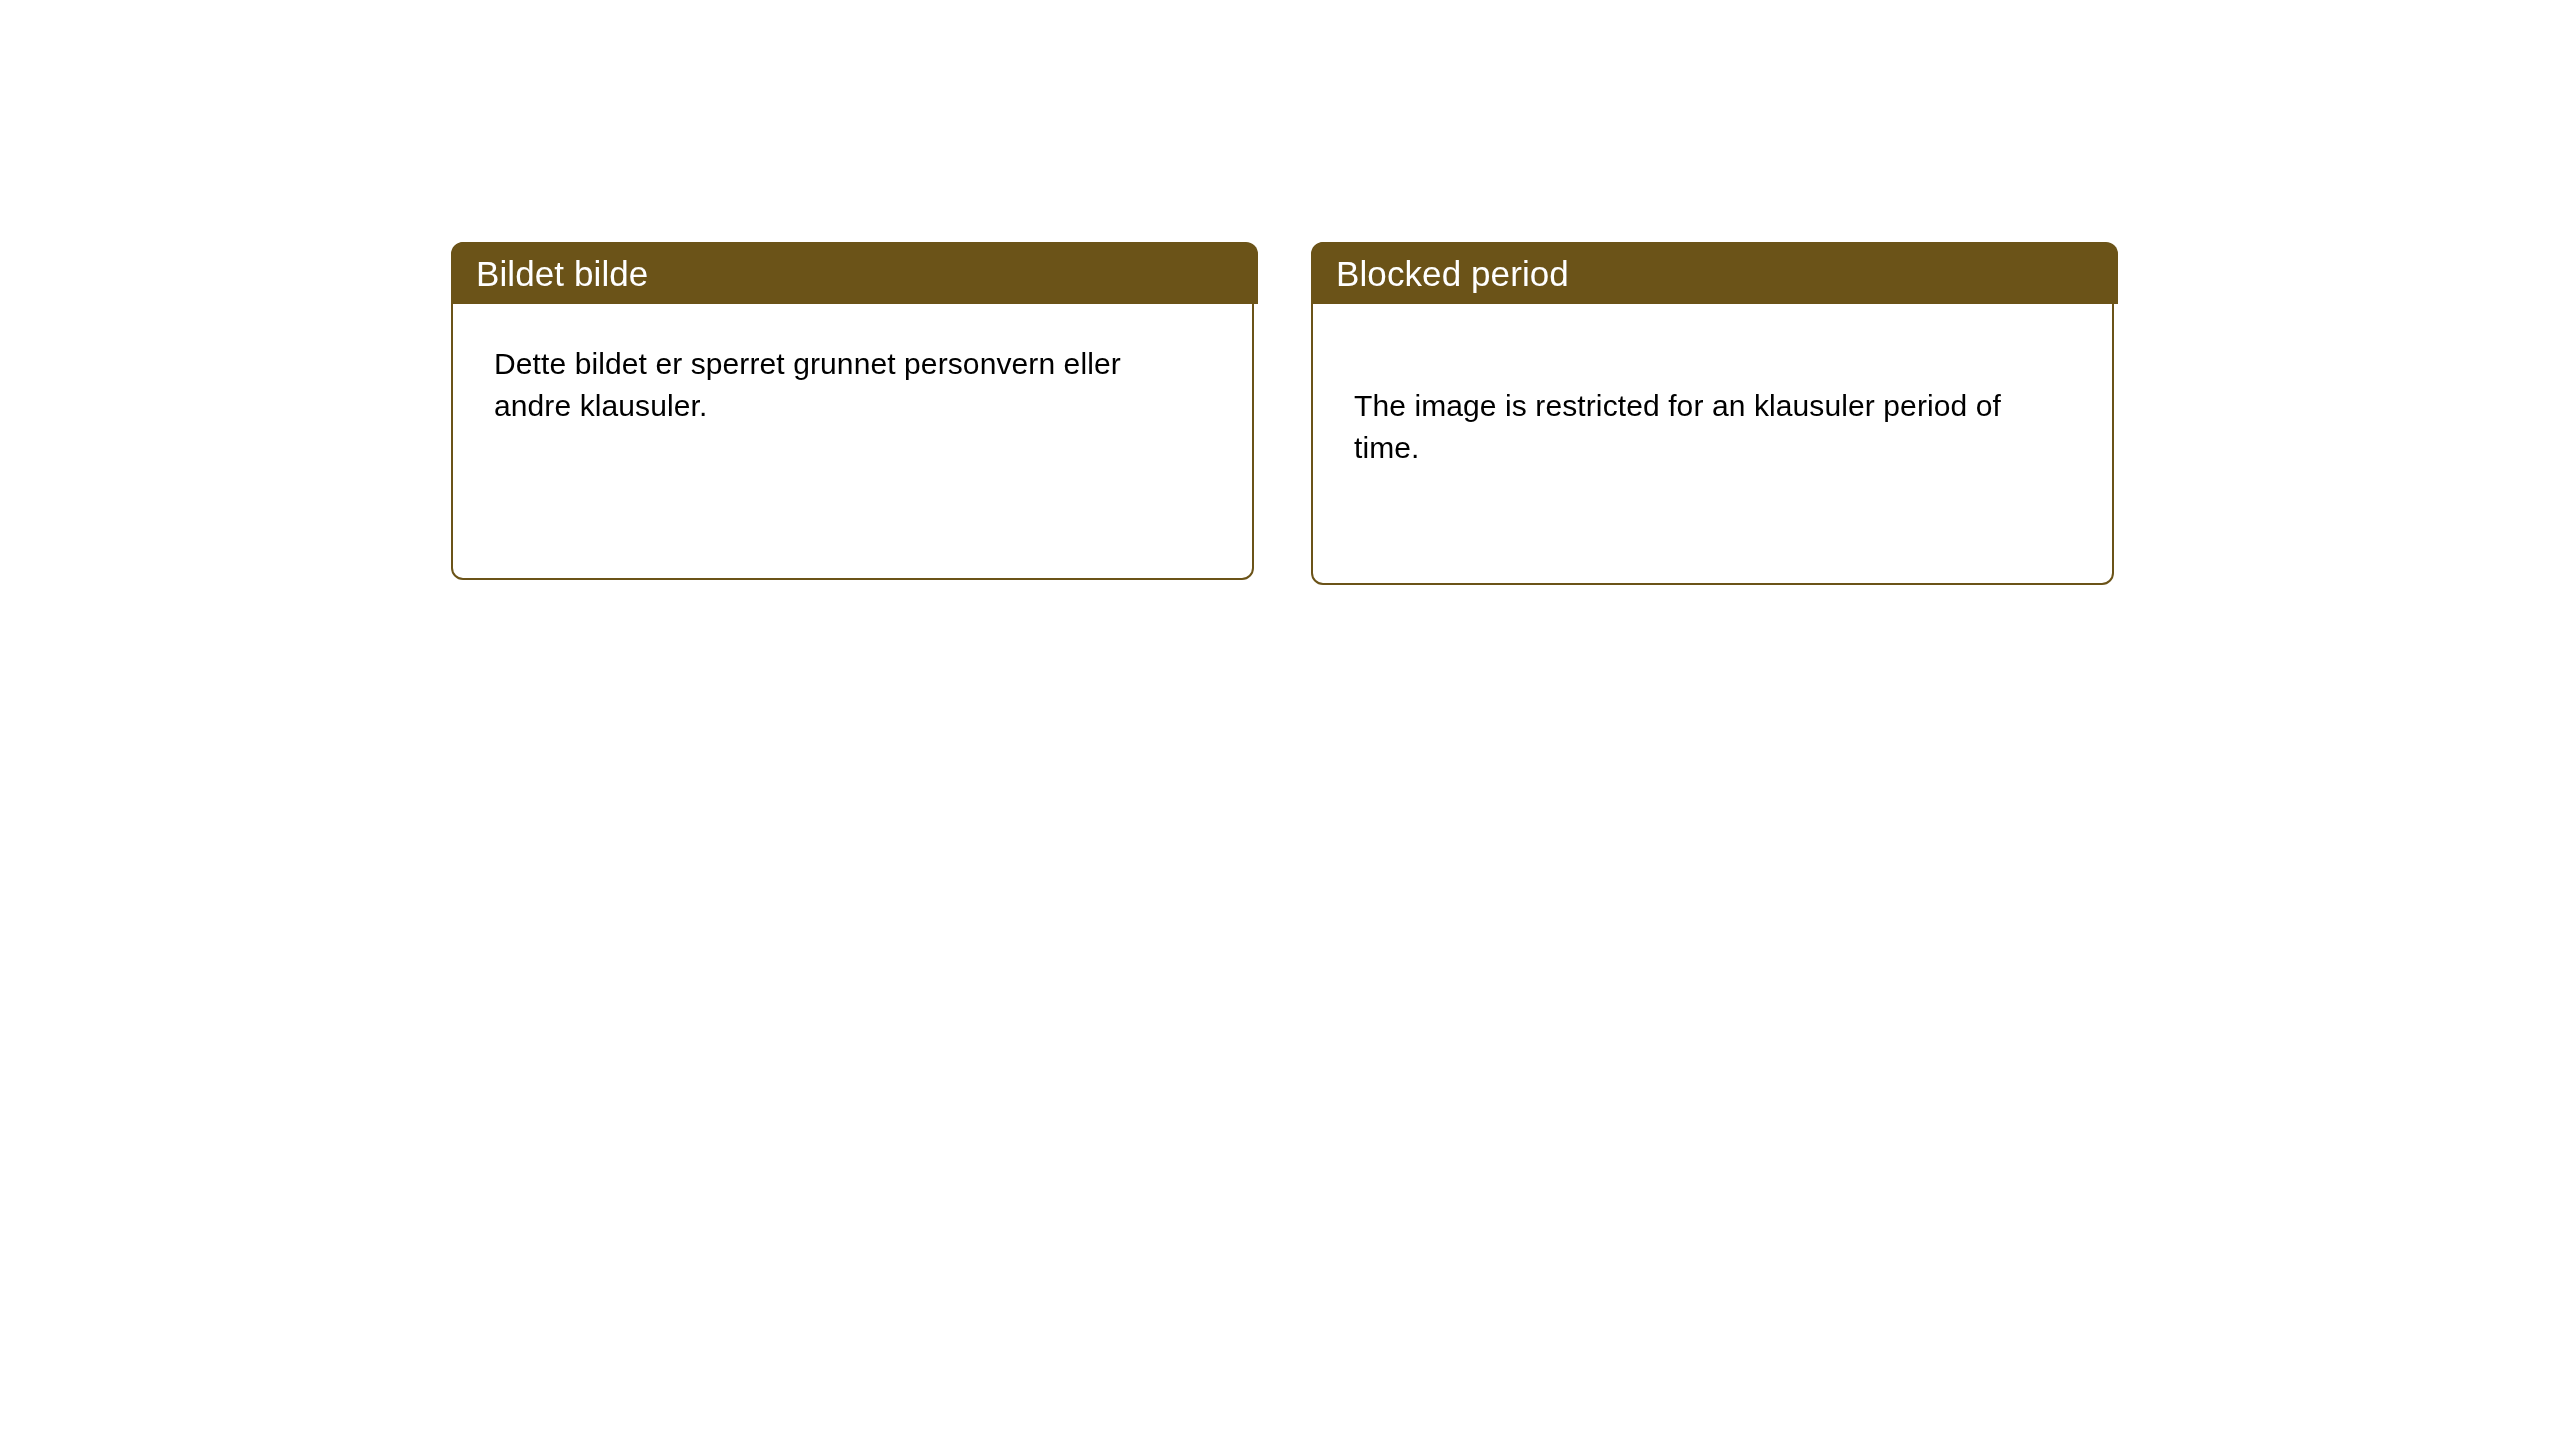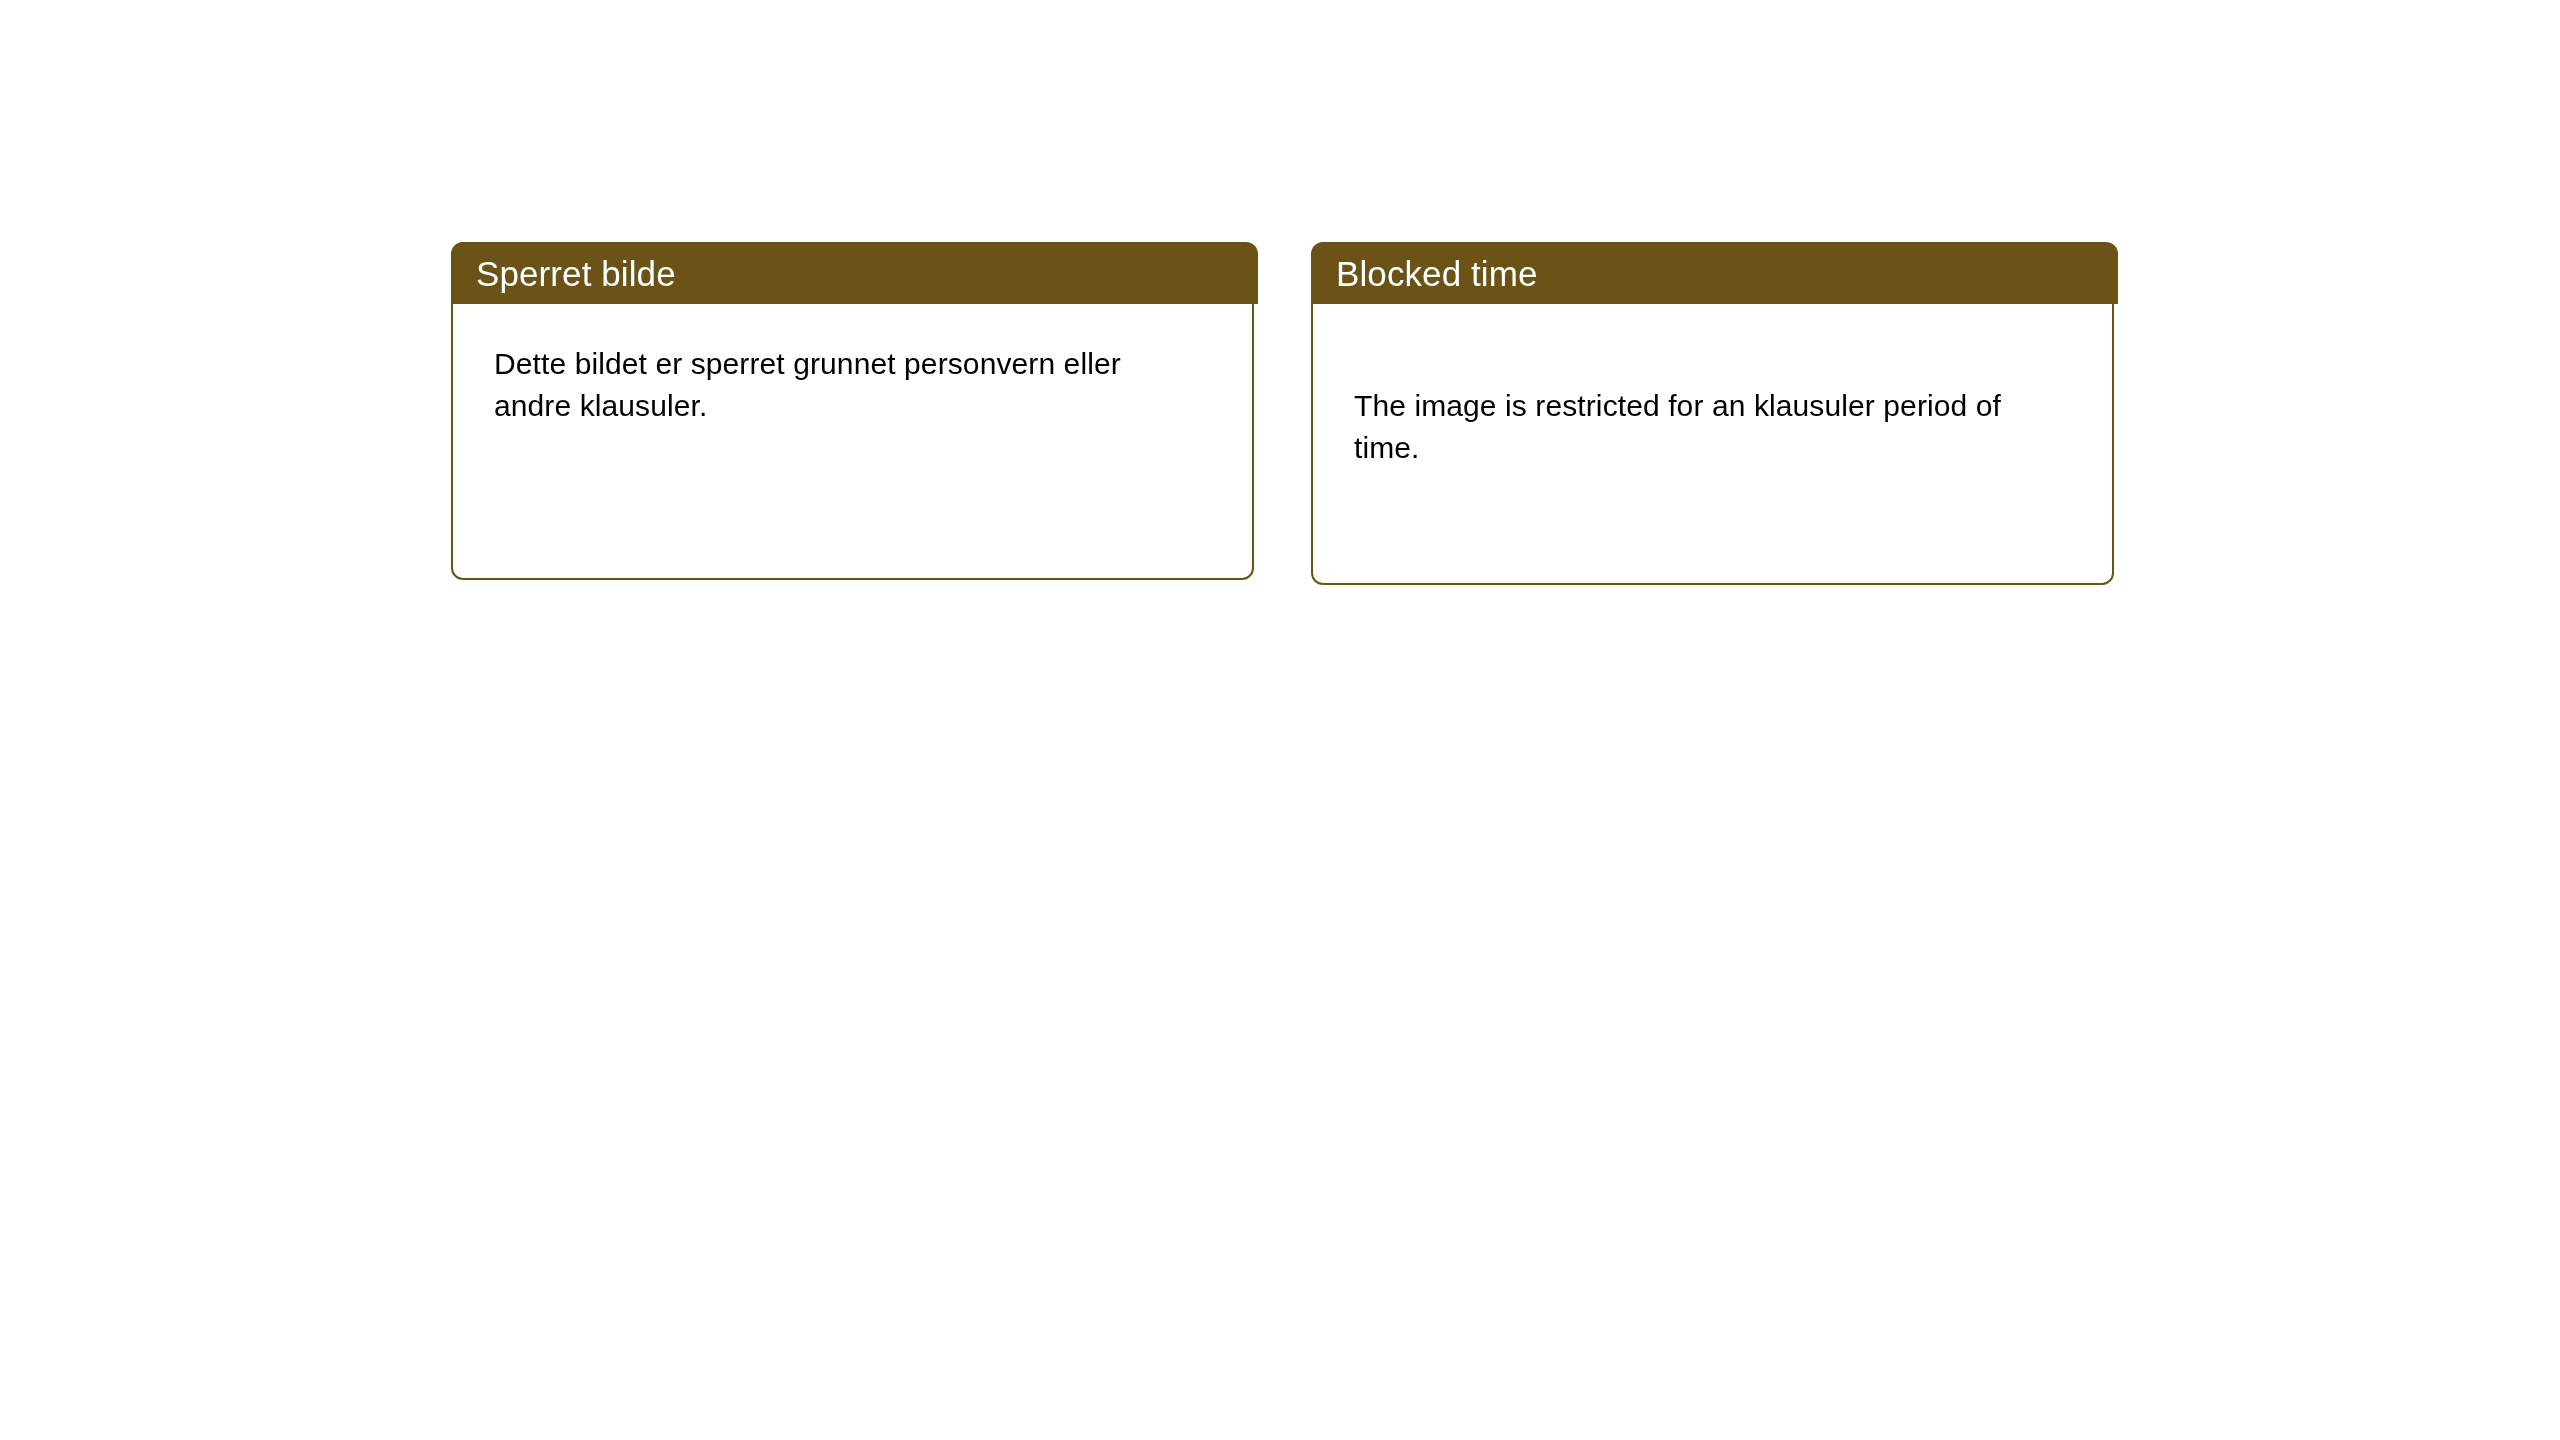--- a/index.html
+++ b/index.html
@@ -106,31 +106,31 @@
     max-width: 700px;
   }
 </style>
 </head>
 <body>
 
 <div class="cards-area">
 
   <div class="notice-card card-left">
     <div class="card-header">
-      <span class="card-title">Sperret bilde</span>
+      <span class="card-title">Bildet bilde</span>
     </div>
     <div class="card-body">
       <p class="card-paragraph">Dette bildet er sperret grunnet personvern eller andre klausuler.</p>
       <div class="paragraph-gap"></div>
     </div>
   </div>
 
   <div class="notice-card card-right">
     <div class="card-header">
-      <span class="card-title">Blocked time</span>
+      <span class="card-title">Blocked period</span>
     </div>
     <div class="card-body">
       <div class="paragraph-gap"></div>
       <p class="card-paragraph">The image is restricted for an klausuler period of time.</p>
     </div>
   </div>
 
 </div>
 
 </body></html>

